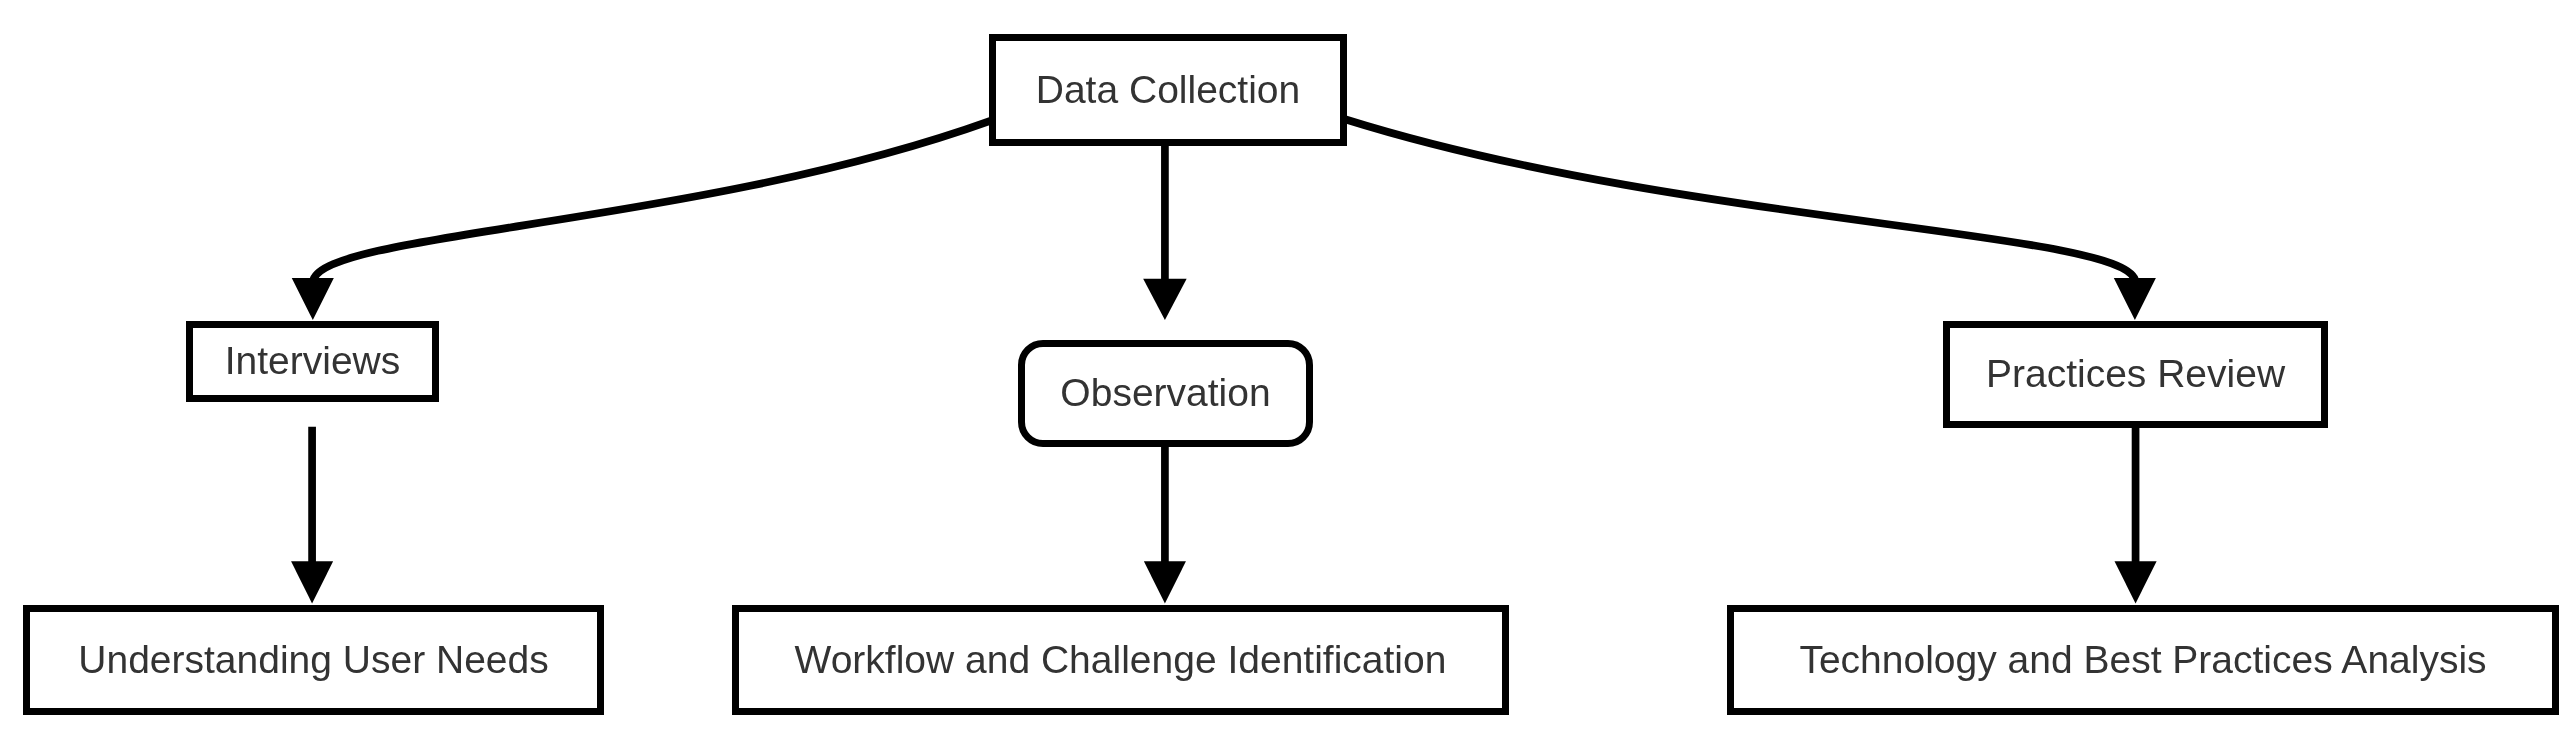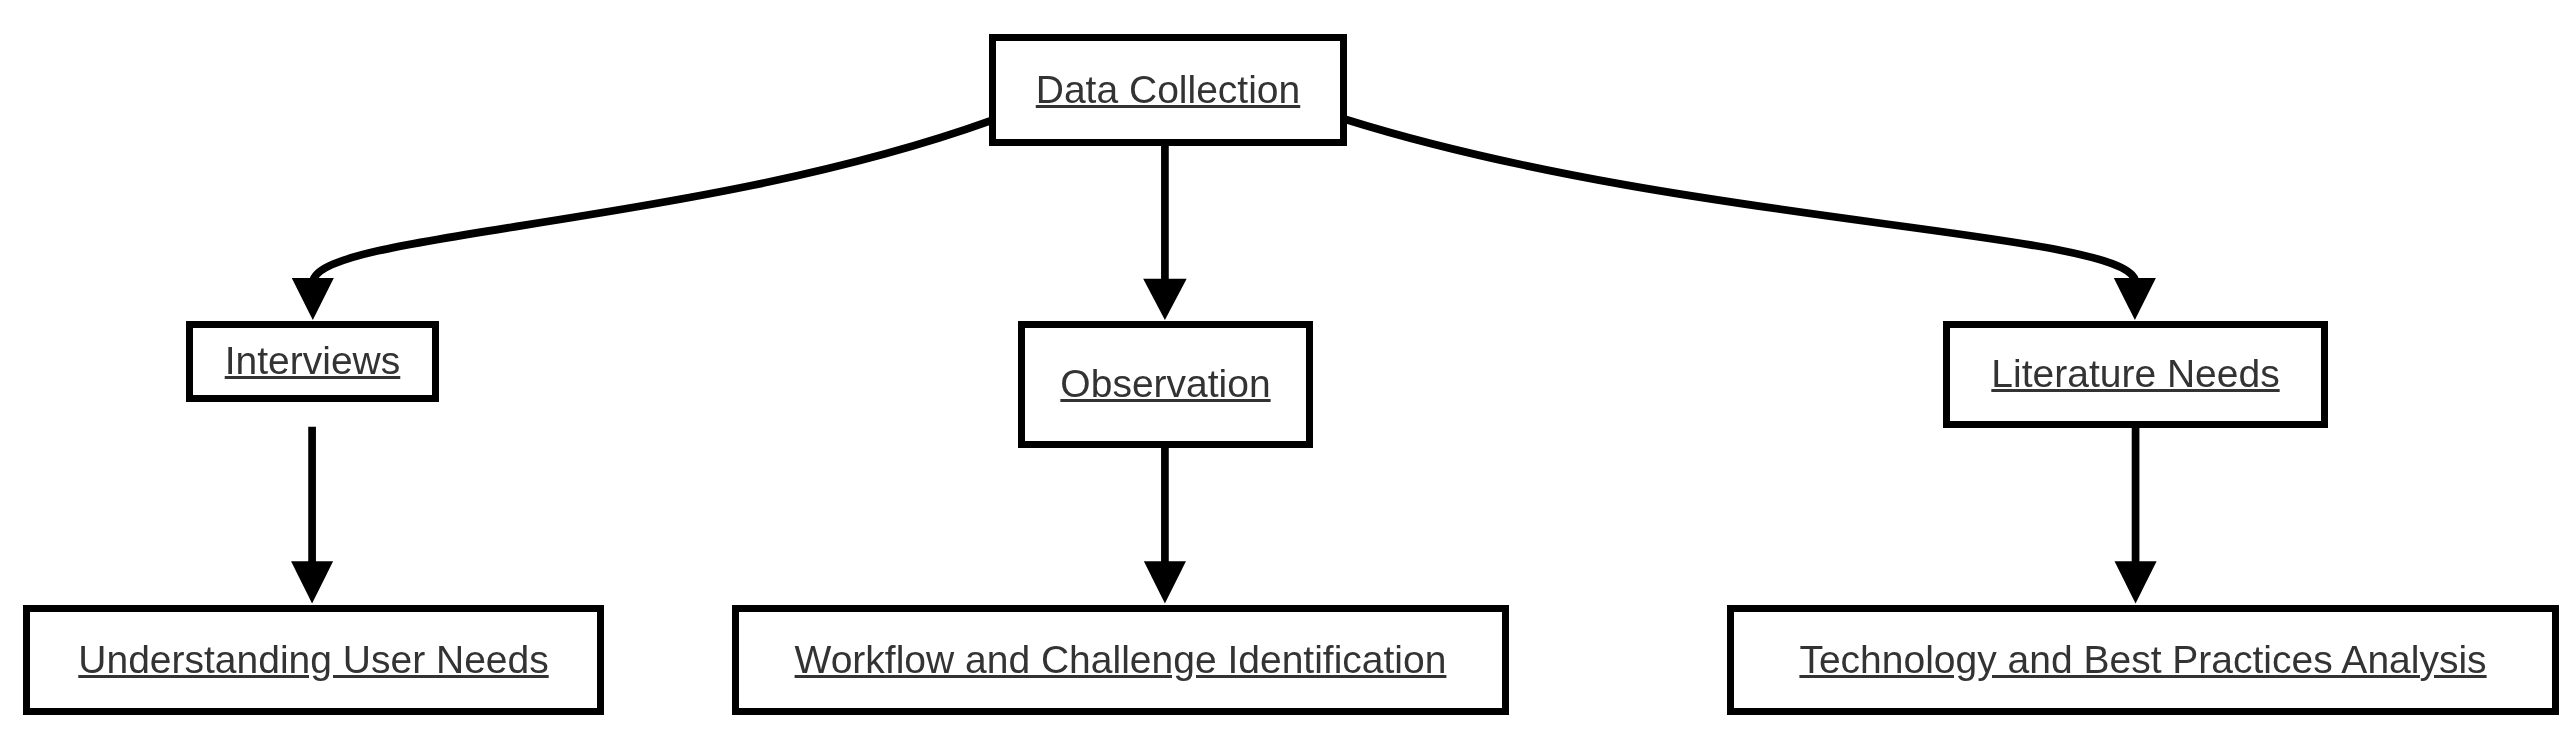--- a/index.html
+++ b/index.html
@@ -37,26 +37,25 @@
     background: #ffffff;
     border: 7.7px solid #000000;
     display: flex;
     align-items: center;
     justify-content: center;
     text-align: center;
     color: #333333;
     font-size: 39px;
     line-height: 1.2;
     white-space: nowrap;
-    text-decoration: underline;
   }
   
   .n-data-collection      { left: 989px; top: 34px;  width: 358px;  height: 112px; }
   .n-interviews           { left: 186px;  top: 321px; width: 253px;  height: 81px; }
-  .n-observation          { left: 1018px; top: 321px; width: 295px;  height: 127px; }
+  .n-observation          { left: 1018px; top: 340px; width: 295px;  height: 107px; border-radius: 25px; }
   .n-literature-review    { left: 1943px; top: 321px; width: 385px;  height: 107px; }
   .n-understanding        { left: 23px;   top: 605px; width: 581px;  height: 110px; justify-content: center; }
   .n-workflow             { left: 732px; top: 605px; width: 777px; height: 110px; }
   .n-technology           { left: 1727px; top: 605px; width: 832px; height: 110px; }
 </style>
 </head>
 <body>
 
 <div class="canvas">
 
@@ -87,21 +86,21 @@
 
   <div class="node n-interviews">
     <span>Interviews</span>
   </div>
 
   <div class="node n-observation">
     <span>Observation</span>
   </div>
 
   <div class="node n-literature-review">
-    <span>Literature Needs</span>
+    <span>Practices Review</span>
   </div>
 
   <div class="node n-understanding">
     <span>Understanding User Needs</span>
   </div>
 
   <div class="node n-workflow">
     <span>Workflow and Challenge Identification</span>
   </div>
 

